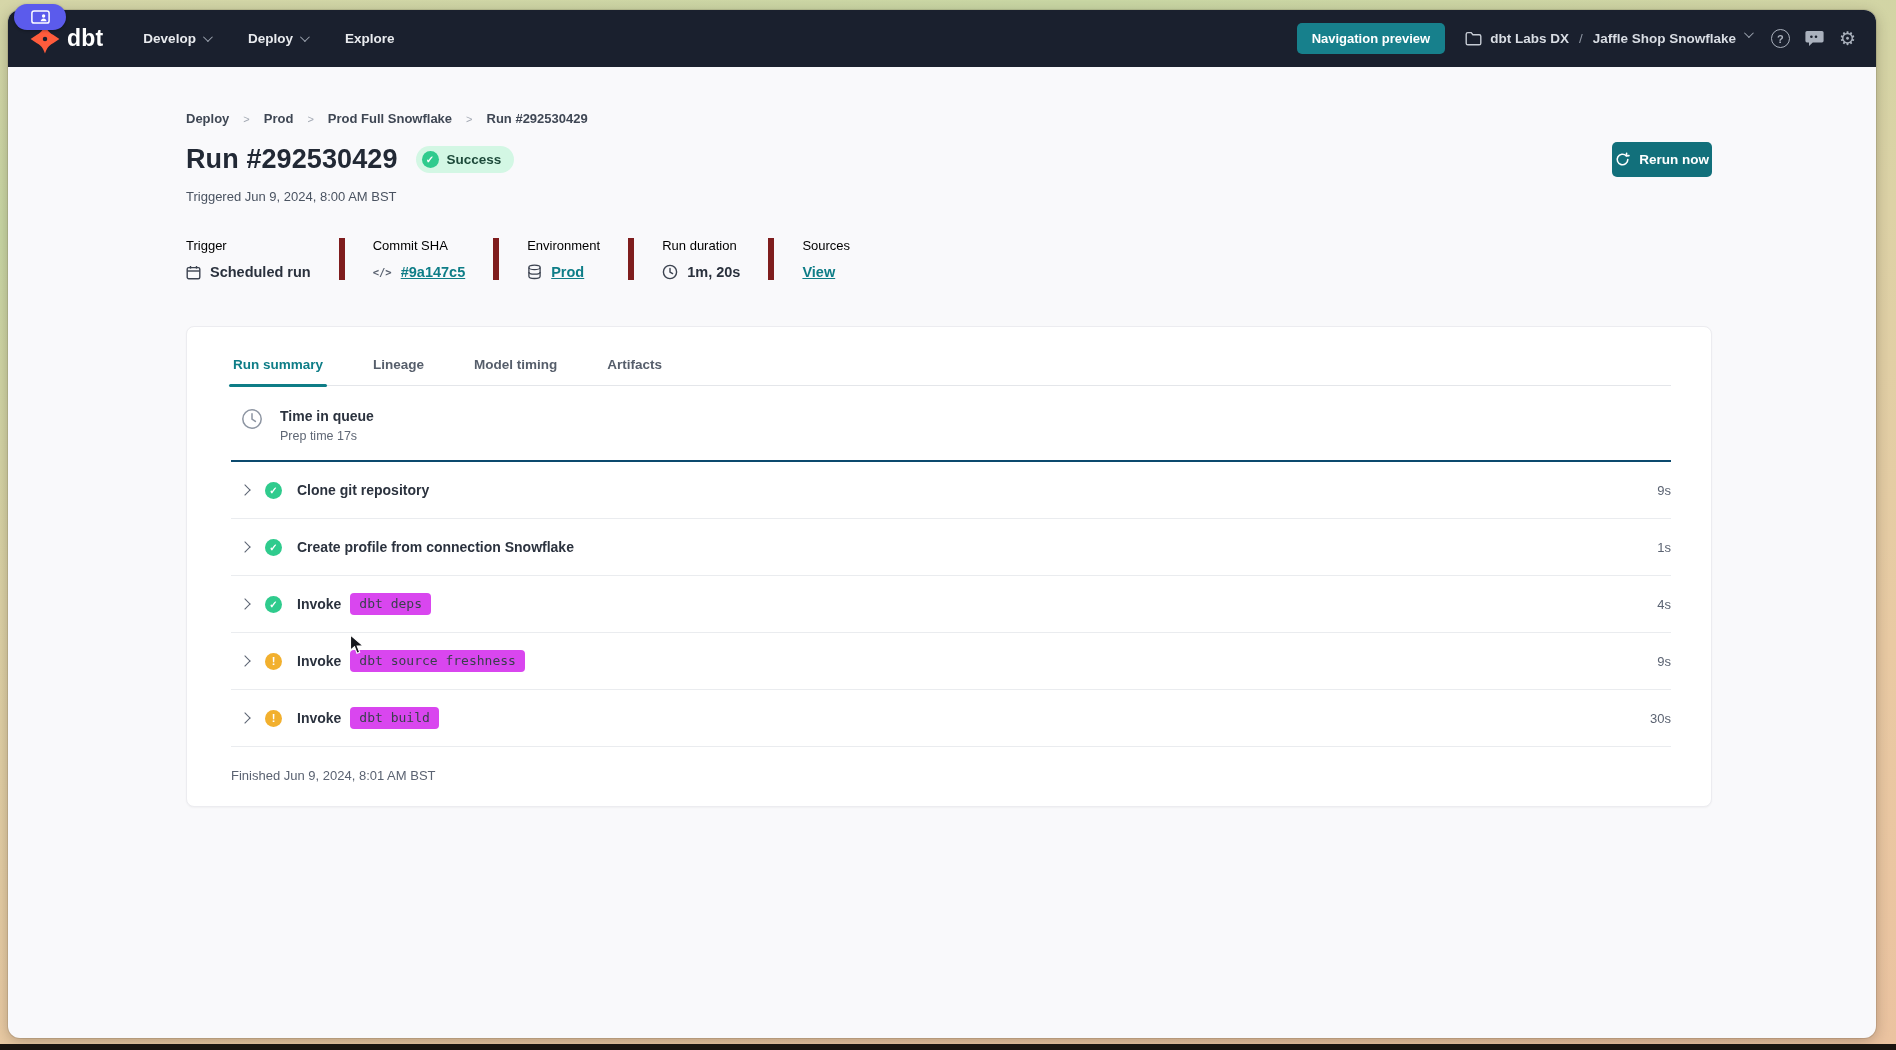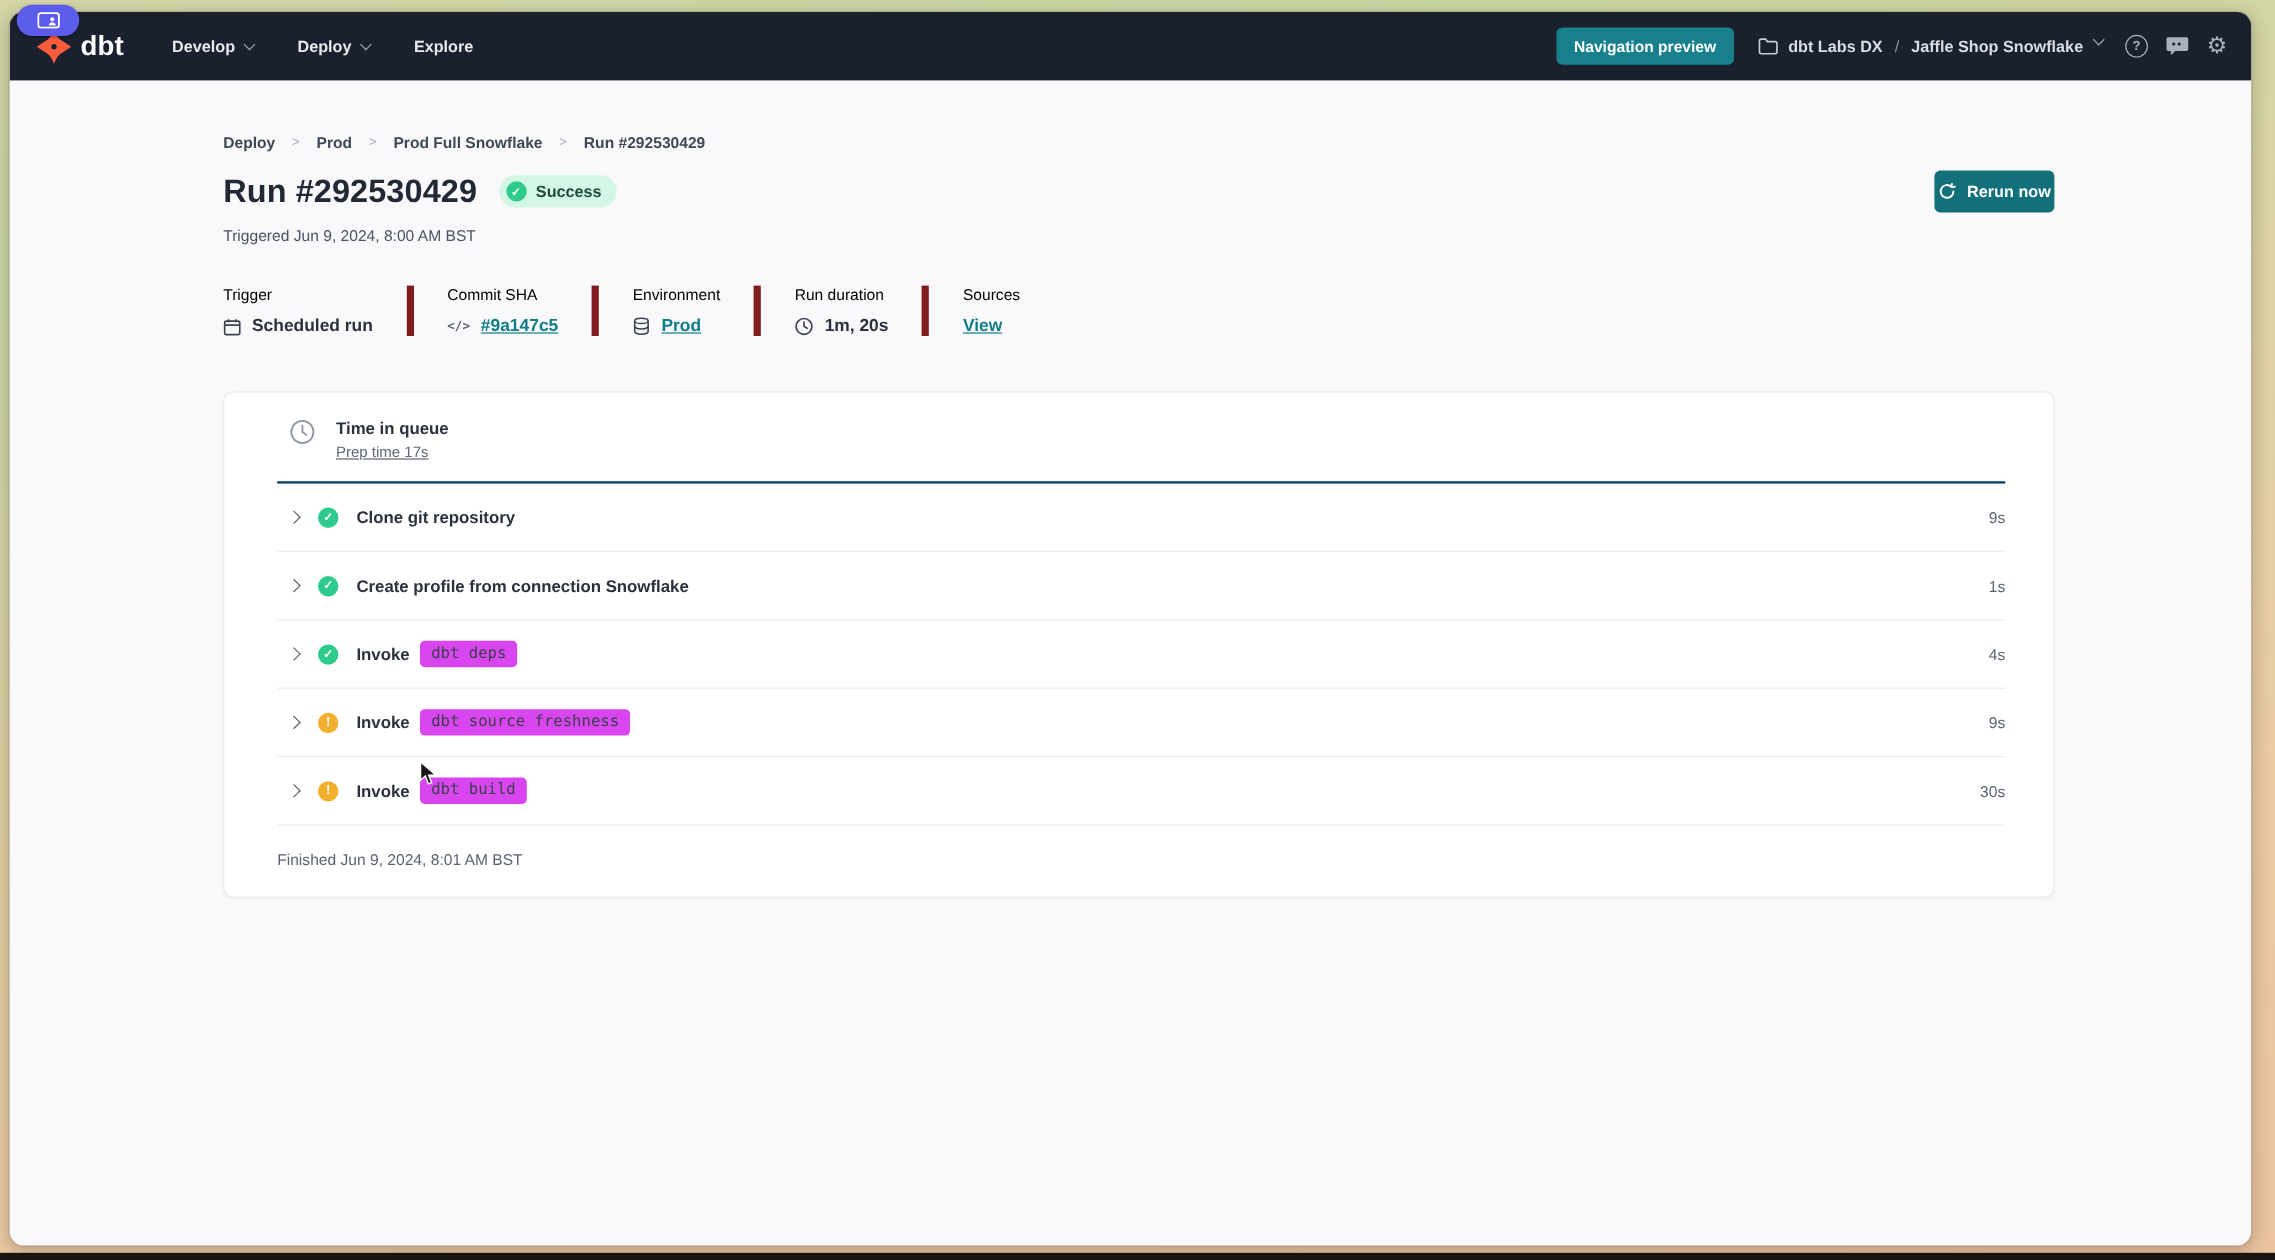--- a/index.html
+++ b/index.html
@@ -69,21 +69,21 @@
   
   .card { margin-top:46px; background:#fff; border:1px solid #ececf0; border-radius:8px; padding:0 40px 0 44px; box-shadow:0 1px 2px rgba(20,24,35,.04); }
   .tabs { display:flex; gap:46px; padding-top:26px; border-bottom:1px solid #e4e6ea; }
   .tab { font-size:13.5px; font-weight:700; color:#565e6b; padding:4px 2px 13px; cursor:pointer; position:relative; }
   .tab.active { color:#0e7d87; }
   .tab.active::after { content:""; position:absolute; left:-2px; right:-2px; bottom:-2px; height:3px; background:#0e7d87; border-radius:2px; }
 
   .queue-row { display:flex; gap:17px; padding:22px 0 17px 10px; border-bottom:2px solid #0c4a6e; }
   .queue-texts { display:flex; flex-direction:column; gap:5px; }
   .queue-title { font-size:14px; font-weight:700; color:#2b323e; }
-  .queue-link { font-size:12.5px; color:#5f6775; text-decoration:underline; cursor:pointer; width:max-content; }
+  .queue-link { font-size:12.5px; color:#5f6775; cursor:pointer; width:max-content; }
 
   .step-row { display:flex; align-items:center; height:57px; border-bottom:1px solid #eaecef; padding-left:10px; cursor:pointer; }
   .row-chevron { width:8px; height:8px; border-right:1.7px solid #5b6372; border-bottom:1.7px solid #5b6372; transform:rotate(-45deg); margin-right:16px; flex:none; }
   .st-icon { width:17px; height:17px; border-radius:50%; color:#fff; display:flex; align-items:center; justify-content:center; margin-right:15px; flex:none; }
   .st-success { background:#2fcb8d; font-size:10px; font-weight:700; }
   .st-warning { background:#f2b02e; font-size:11px; font-weight:700; }
   .step-label { font-size:14px; font-weight:700; color:#2b323e; }
   .step-code { margin-left:9px; background:#d946ef; border-radius:4px; padding:3px 9px 4px; font-family:"DejaVu Sans Mono", monospace; font-size:13px; color:#39404c; }
   .step-duration { margin-left:auto; font-size:13px; color:#5b6372; }
 
@@ -235,20 +235,26 @@
           <div class="meta-col">
     <div class="meta-label">Sources</div>
     <div class="meta-value link">
 
       <span class="mv-text">View</span>
     </div>
   </div>
         </div>
 
       <div class="card">
+        <div class="tabs">
+            <div class="tab active">Run summary</div>
+            <div class="tab">Lineage</div>
+            <div class="tab">Model timing</div>
+            <div class="tab">Artifacts</div>
+          </div>
 
         <div class="queue-row">
           <svg width="22" height="22" viewBox="0 0 22 22">
               <circle cx="11" cy="11" r="9.2" fill="none" stroke="#8d95a2" stroke-width="1.5"></circle>
               <path d="M11 5.8V11l3.4 2.4" fill="none" stroke="#8d95a2" stroke-width="1.5" stroke-linecap="round"></path>
             </svg>
           <div class="queue-texts">
             <span class="queue-title">Time in queue</span>
             <span class="queue-link">Prep time 17s</span>
           </div>

